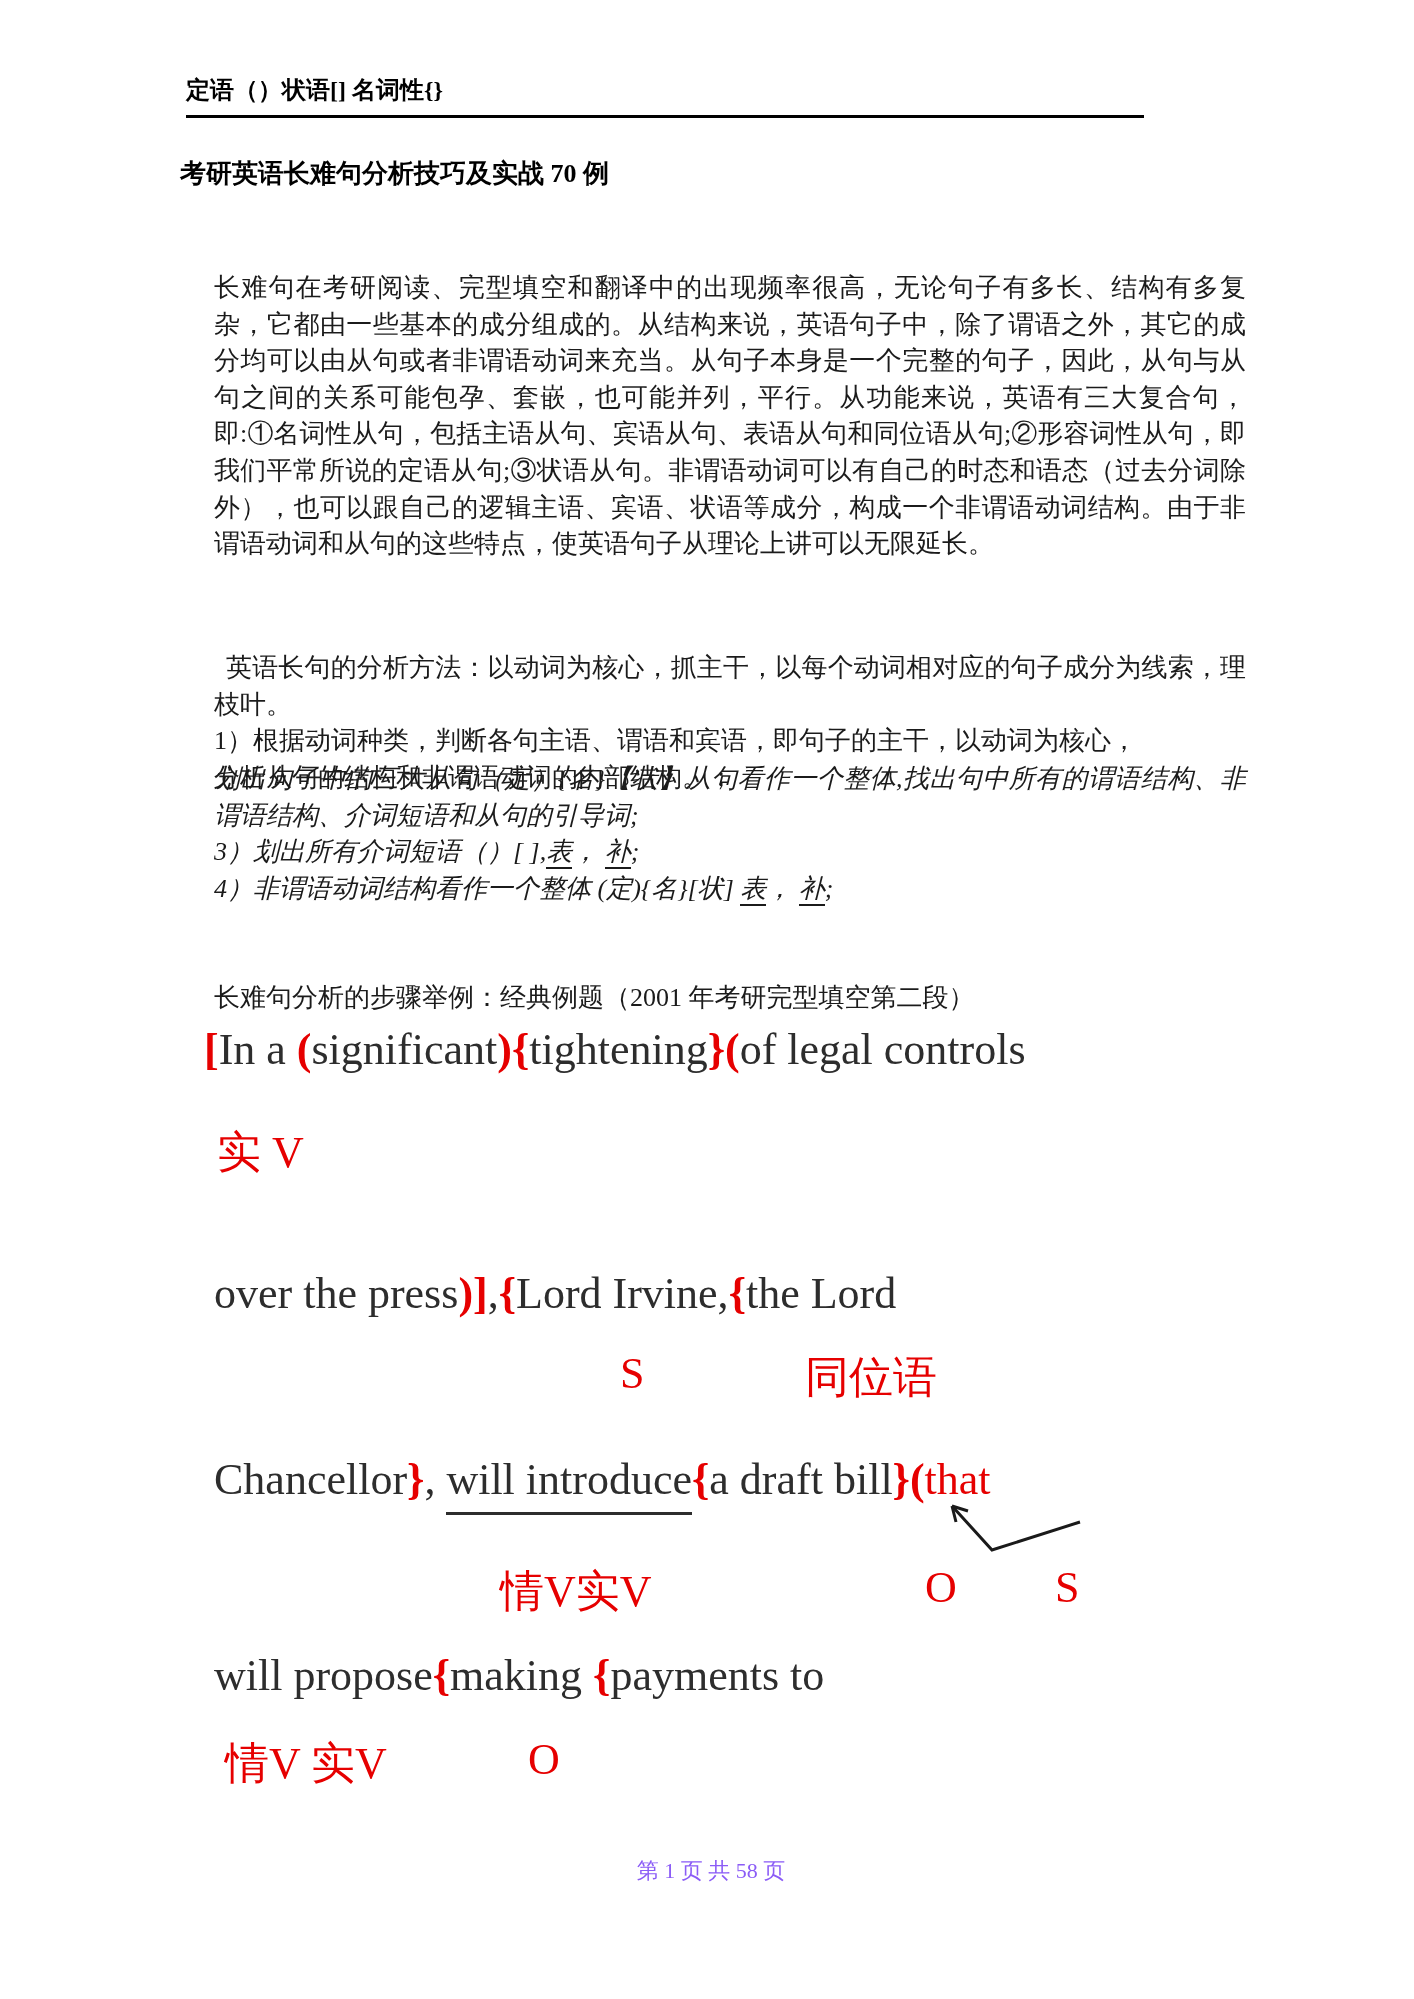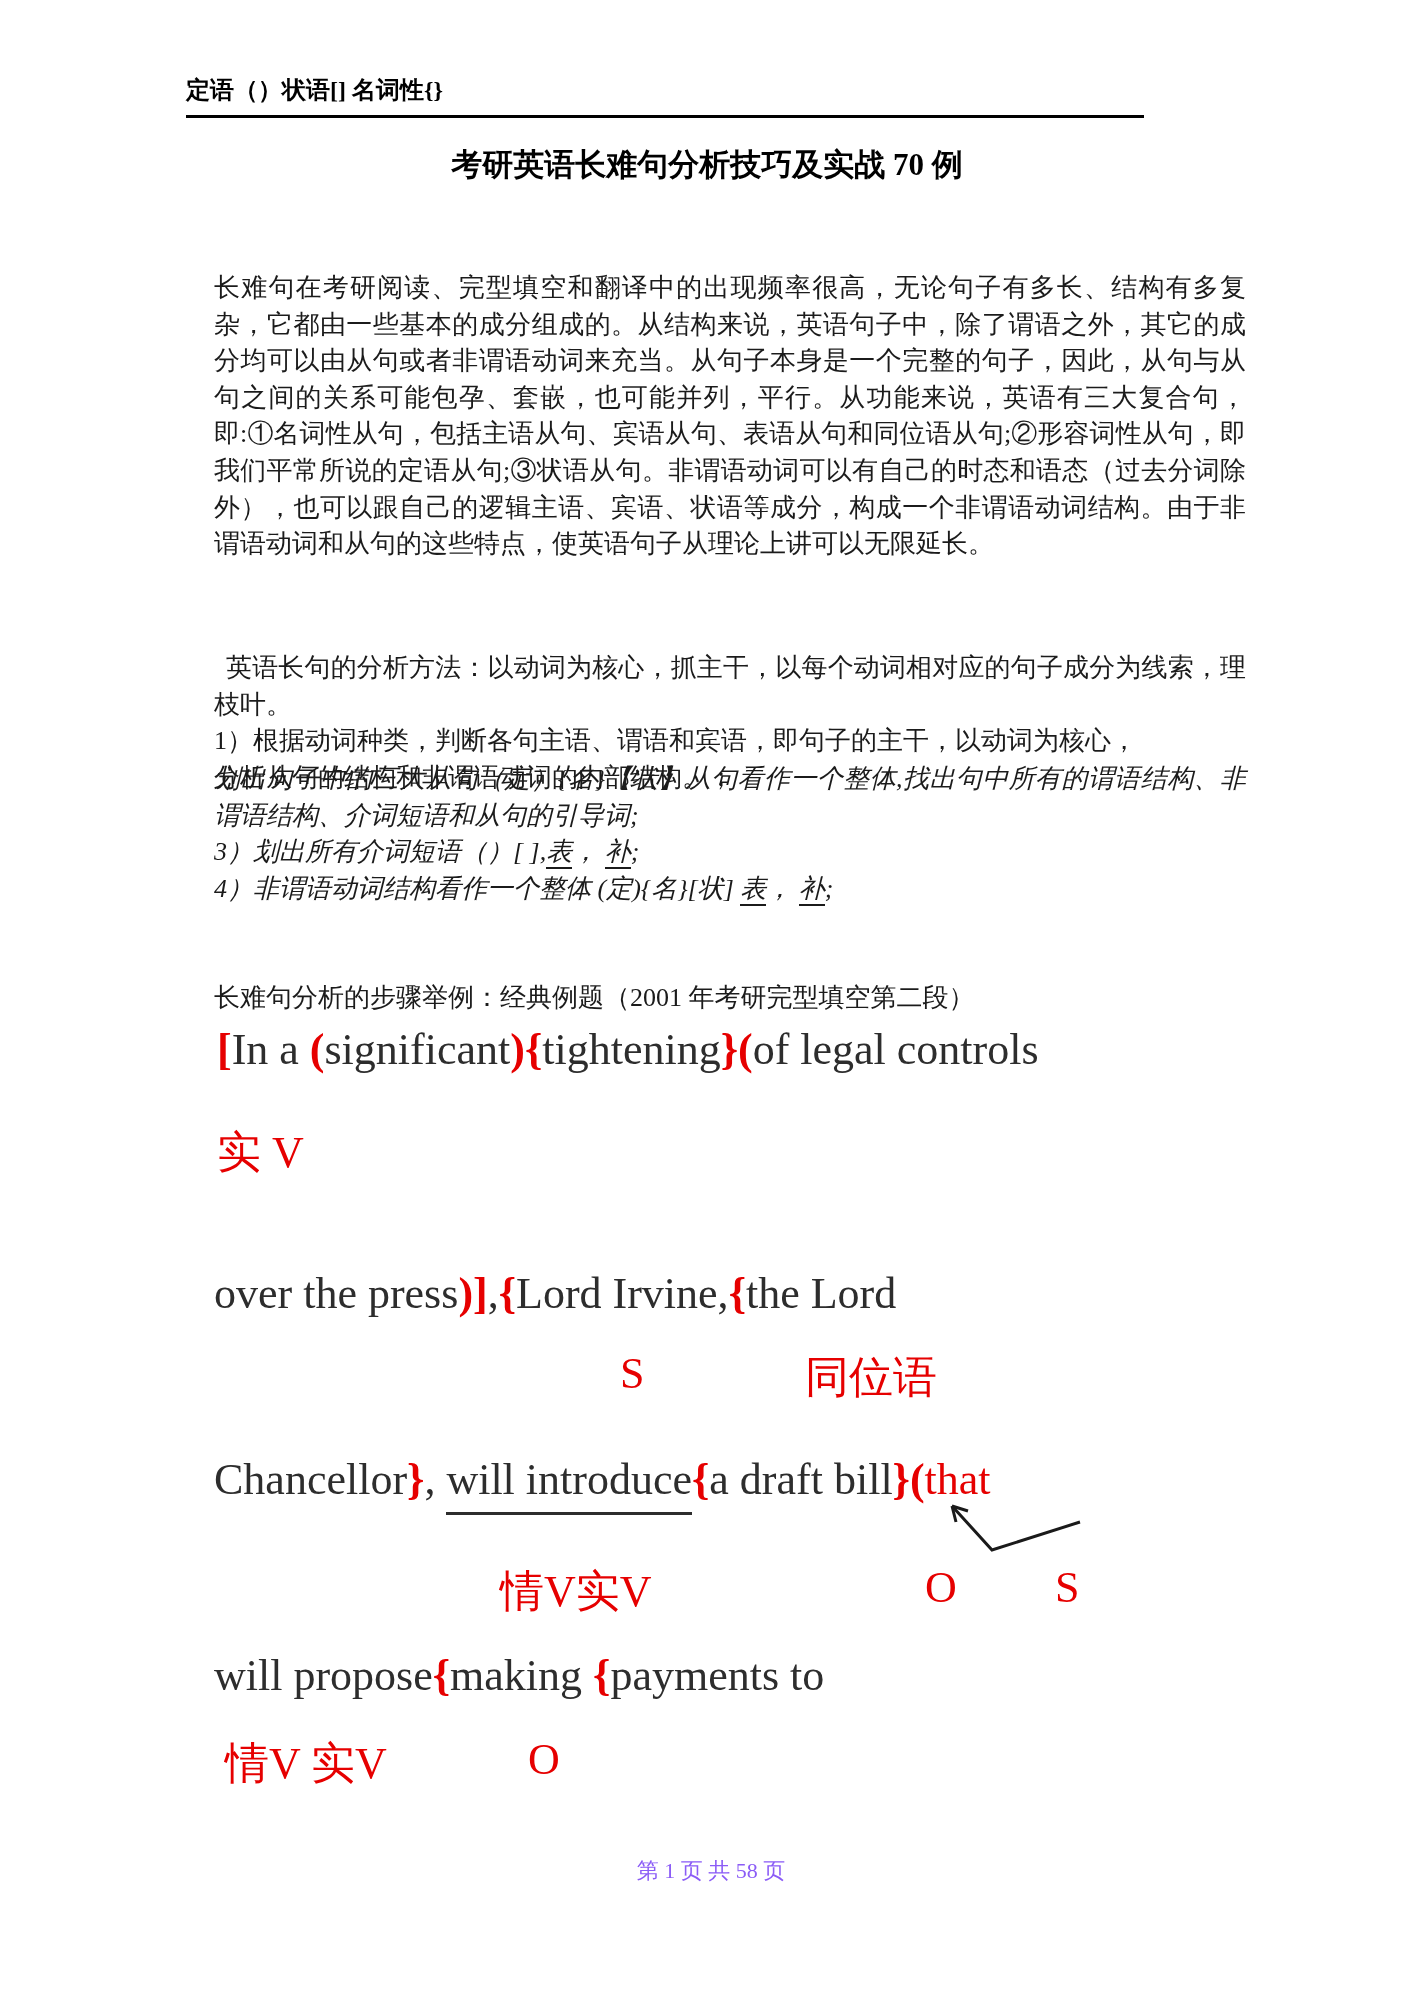--- a/index.html
+++ b/index.html
@@ -6,22 +6,22 @@
   html,body{margin:0;padding:0;background:#ffffff;}
   .page{position:relative;width:1414px;height:1999px;background:#fff;overflow:hidden;
         font-family:"Liberation Serif","DejaVu Serif",serif;color:var(--ink);}
   .abs{position:absolute;}
   
   .header{top:74px;left:186px;width:958px;display:flex;justify-content:space-between;
           align-items:flex-end;border-bottom:3px solid #000;padding-bottom:9px;
           font-weight:bold;font-size:24px;color:#000;}
   .header .hl{margin-left:102px;}
   
-  .title{top:144px;left:168px;width:1078px;text-align:center;font-size:31px;
-         font-weight:bold;color:#000;margin:0;}
+  .title{top:144px;left:168px;width:1078px;font-size:26px;
+         font-weight:bold;color:#000;margin:12px;}
   
   .body-block{left:214px;width:1032px;font-size:26px;line-height:36.6px;color:#1b1b1b;}
   .body-block p{margin:0;}
   .jus{text-align:justify;text-justify:inter-ideograph;}
   .ind{text-indent:12px;}
   .u{border-bottom:2px solid #1b1b1b;padding-bottom:1px;}
   
   .big{font-size:44px;line-height:1.25;color:#2d2d2d;white-space:nowrap;}
   .br{color:var(--red);font-weight:bold;}
   .rd{color:var(--red);}
@@ -55,21 +55,21 @@
   <div class="abs body-block" style="top:761px;font-style:italic;">
     <p class="jus">划出句子中的三大从句（定）{名}【状】从句看作一个整体,找出句中所有的谓语结构、非谓语结构、介词短语和从句的引导词;</p>
     <p><span>3）划出所有介词短语（）[ ],</span><span class="u">表</span><span>， </span><span class="u">补</span><span>;</span></p>
     <p><span>4）非谓语动词结构看作一个整体 (定){名}[状] </span><span class="u">表</span><span>， </span><span class="u">补</span><span>;</span></p>
   </div>
 
   <div class="abs body-block" style="top:980px;">
     <p>长难句分析的步骤举例：经典例题（2001 年考研完型填空第二段）</p>
   </div>
 
-  <div class="abs big" style="top:1022px;left:217px;">
+  <div class="abs big" style="top:1022px;left:204px;">
     <span class="br">[</span><span>In a </span><span class="br">(</span><span>significant</span><span class="br">){</span><span>tightening</span><span class="br">}(</span><span>of legal controls</span>
   </div>
 
   <span class="abs ann" style="top:1123px;left:217px;">实 V</span>
 
   <div class="abs big" style="top:1242px;left:214px;margin-top:24px;">
     <span>over the press</span><span class="br">)]</span><span>,</span><span class="br">{</span><span>Lord Irvine,</span><span class="br">{</span><span>the Lord</span>
   </div>
 
   <span class="abs ann" style="top:1348px;left:620px;">S</span>

